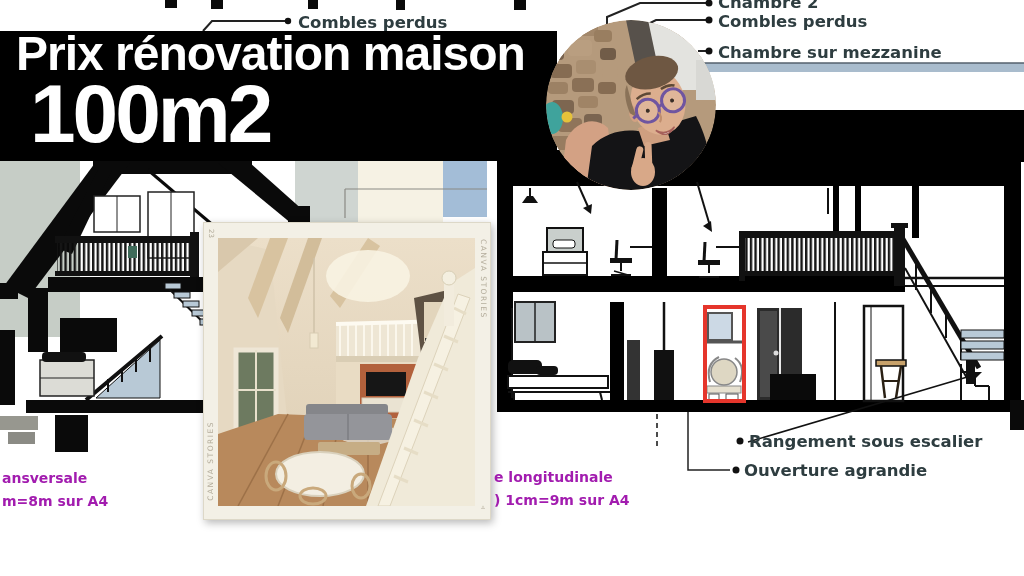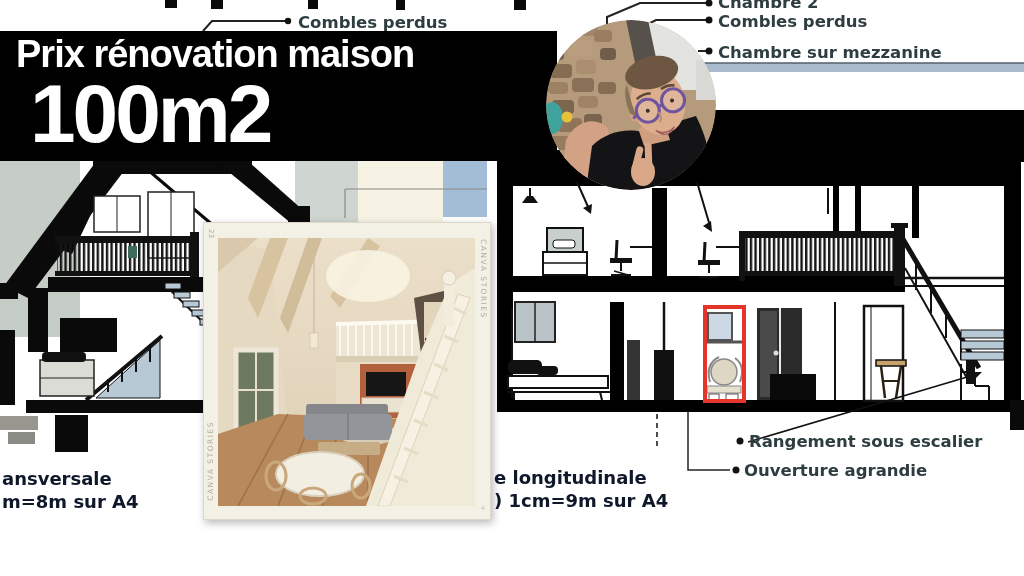--- a/index.html
+++ b/index.html
@@ -3,26 +3,26 @@
 <meta charset="utf-8">
 <style>
   html,body{margin:0;padding:0;background:#ffffff;}
   .canvas{position:relative;width:1024px;height:576px;background:#ffffff;overflow:hidden;
           font-family:"DejaVu Sans","Liberation Sans",sans-serif;}
   .layer{position:absolute;left:0;top:0;}
   
   .banner{position:absolute;left:0;top:31px;width:557px;height:130px;background:#000;color:#fff;
           z-index:3;padding:0;overflow:hidden;}
   .banner .t1{margin:1px 0 0 16px;font-family:"Liberation Sans","DejaVu Sans",sans-serif;
-              font-weight:bold;font-size:38px;line-height:44px;letter-spacing:-1px;white-space:nowrap;}
+              font-weight:bold;font-size:48px;line-height:44px;letter-spacing:-1px;white-space:nowrap;}
   .banner .t2{margin:-2px 0 0 30px;font-family:"Liberation Sans","DejaVu Sans",sans-serif;
               font-weight:bold;font-size:82px;line-height:80px;letter-spacing:-3px;white-space:nowrap;}
   
   .lbl{position:absolute;color:#2e3d40;font-size:16.5px;font-weight:600;white-space:nowrap;z-index:4;line-height:19px;}
-  .cap{position:absolute;color:#0f172a;font-size:18px;font-weight:600;white-space:nowrap;z-index:4;line-height:23px;}
+  .cap{position:absolute;color:#a21caf;font-size:14px;font-weight:600;white-space:nowrap;z-index:4;line-height:23px;}
   
   .inset{position:absolute;left:203px;top:222px;width:286px;height:296px;background:#f3f0e6;
          border:1px solid #ddd8c8;box-shadow:2px 3px 8px rgba(0,0,0,.28);z-index:2;}
   .inset svg.render{position:absolute;left:14px;top:15px;}
   .wm{position:absolute;color:#b3ac9b;font-size:7.5px;letter-spacing:1.5px;writing-mode:vertical-rl;
       transform:rotate(180deg);white-space:nowrap;}
   .wm.left{left:2px;bottom:18px;}
   .wm.right{right:2px;top:16px;transform:none;}
   .wmnum{position:absolute;color:#b3ac9b;font-size:7px;writing-mode:vertical-rl;}
   .wmnum.a{left:3px;top:6px;}

